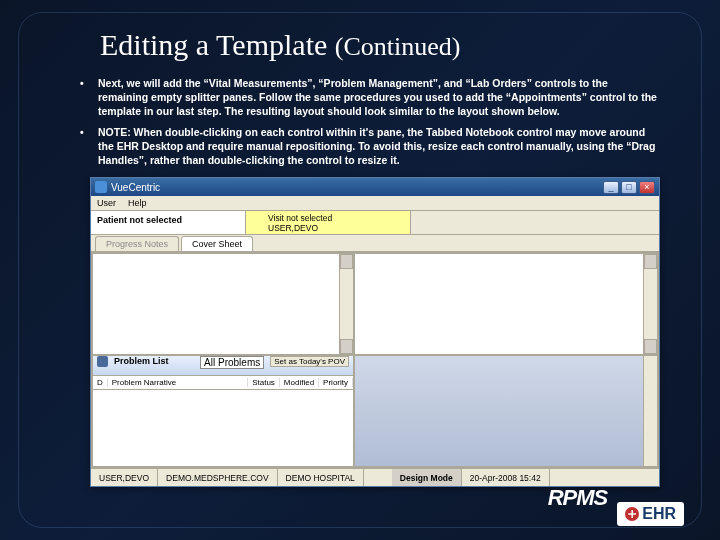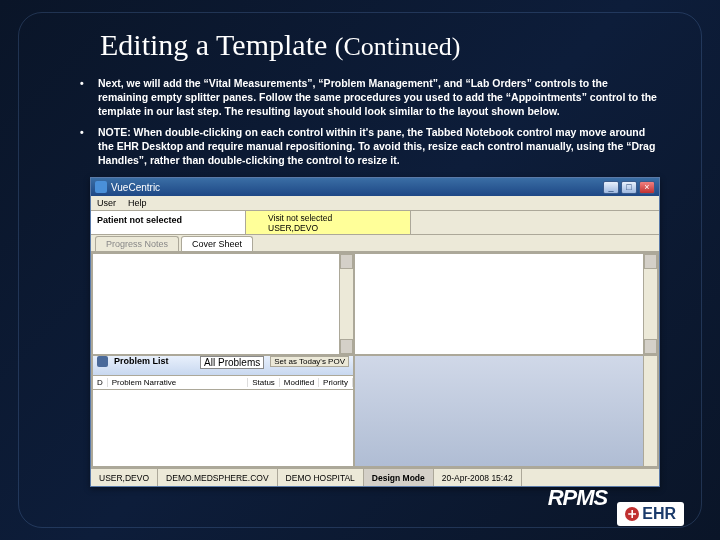--- a/index.html
+++ b/index.html
@@ -148,21 +148,21 @@
   .lab-pane .vscroll { position: absolute; right: 0; top: 0; bottom: 0; width: 14px; background: #ece9d8; border-left: 1px solid #aca899; }
   .statusbar {
     height: 18px;
     background: #ece9d8;
     border-top: 1px solid #aca899;
     display: flex;
     align-items: center;
     font-size: 8.5px;
   }
   .statusbar span { padding: 0 8px; border-right: 1px solid #aca899; height:100%; display:flex; align-items:center; }
-  .statusbar .design { font-weight: bold; background:#d4d0c8; }
+  .statusbar .design { font-weight: bold; background:#d4d0c8;margin-left:28px; }
   .logos {
     position: absolute;
     right: 36px;
     bottom: 14px;
     display: flex;
     align-items: center;
     gap: 10px;
   }
   .rpms {
     font-family: Arial, sans-serif;

